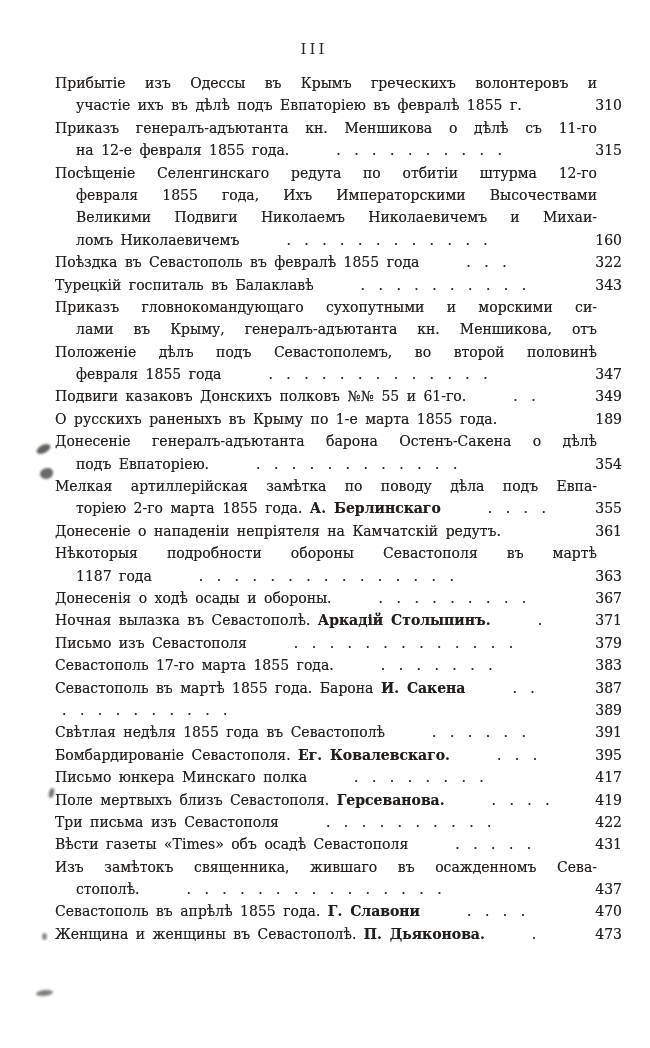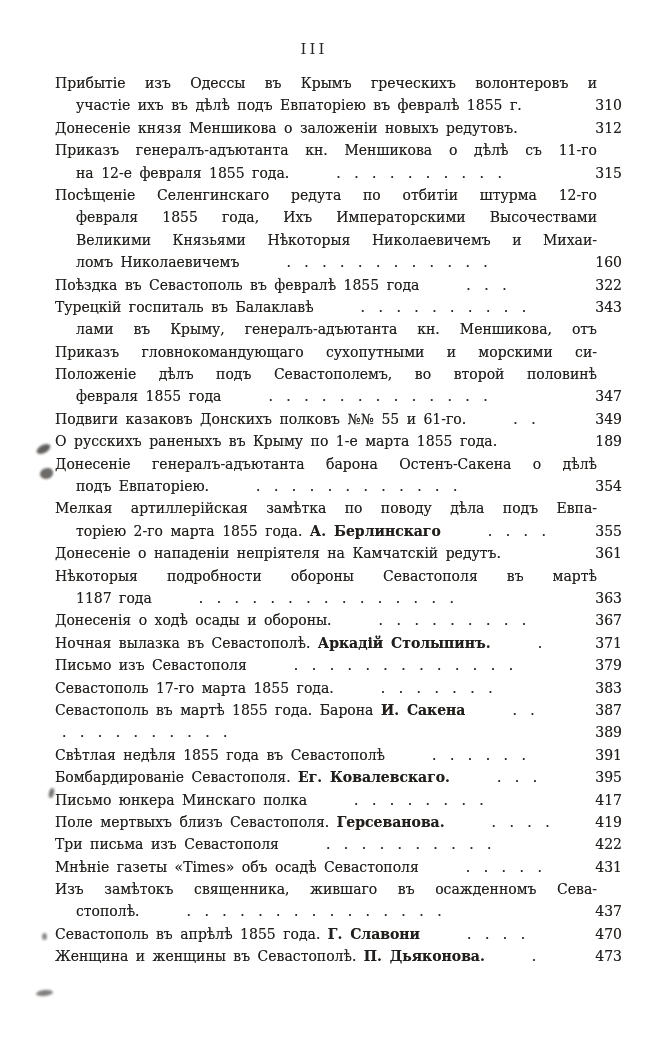--- a/index.html
+++ b/index.html
@@ -37,50 +37,46 @@
 <body>
 
 <div class="page-header">III</div>
 
 <div class="toc">
     <div class="line head"><span class="txt"><span>Прибытіе изъ Одессы въ Крымъ греческихъ волонтеровъ и</span></span></div>
     <div class="line dotted indent">
       <span class="txt"><span>участіе ихъ въ дѣлѣ подъ Евпаторіею въ февралѣ 1855 г.</span></span>
       <span class="pg">310</span>
     </div>
-    <div class="line dotted">
-      <span class="txt"><span>Донесеніе князя Меншикова о заложеніи новыхъ редутовъ.</span></span>
-      <span class="pg">312</span>
-    </div>
     <div class="line head"><span class="txt"><span>Приказъ генералъ-адъютанта кн. Меншикова о дѣлѣ съ 11-го</span></span></div>
     <div class="line dotted indent">
       <span class="txt"><span>на 12-е февраля 1855 года.</span></span>
       <span class="dots">. . . . . . . . . .</span>
       <span class="pg">315</span>
     </div>
     <div class="line head"><span class="txt"><span>Посѣщеніе Селенгинскаго редута по отбитіи штурма 12-го</span></span></div>
     <div class="line head indent"><span class="txt"><span>февраля 1855 года, Ихъ Императорскими Высочествами</span></span></div>
-    <div class="line head indent"><span class="txt"><span>Великими Князьями Нѣкоторыя Николаевичемъ и Михаи-</span></span></div>
+    <div class="line head indent"><span class="txt"><span>Великими Подвиги Николаемъ Николаевичемъ и Михаи-</span></span></div>
     <div class="line dotted indent">
       <span class="txt"><span>ломъ Николаевичемъ</span></span>
       <span class="dots">. . . . . . . . . . . .</span>
       <span class="pg">160</span>
     </div>
     <div class="line dotted">
       <span class="txt"><span>Поѣздка въ Севастополь въ февралѣ 1855 года</span></span>
       <span class="dots">. . .</span>
       <span class="pg">322</span>
     </div>
     <div class="line dotted">
       <span class="txt"><span>Турецкій госпиталь въ Балаклавѣ</span></span>
       <span class="dots">. . . . . . . . . .</span>
       <span class="pg">343</span>
     </div>
+    <div class="line head"><span class="txt"><span>Приказъ гловнокомандующаго сухопутными и морскими си-</span></span></div>
     <div class="line head indent"><span class="txt"><span>лами въ Крыму, генералъ-адъютанта кн. Меншикова, отъ</span></span></div>
-    <div class="line head"><span class="txt"><span>Приказъ гловнокомандующаго сухопутными и морскими си-</span></span></div>
     <div class="line head"><span class="txt"><span>Положеніе дѣлъ подъ Севастополемъ, во второй половинѣ</span></span></div>
     <div class="line dotted indent">
       <span class="txt"><span>февраля 1855 года</span></span>
       <span class="dots">. . . . . . . . . . . . .</span>
       <span class="pg">347</span>
     </div>
     <div class="line dotted">
       <span class="txt"><span>Подвиги казаковъ Донскихъ полковъ №№ 55 и 61-го.</span></span>
       <span class="dots">. . .</span>
       <span class="pg">349</span>
@@ -160,21 +156,21 @@
       <span class="txt"><span>Поле мертвыхъ близъ Севастополя. </span><span class="b">Герсеванова.</span></span>
       <span class="dots">. . . .</span>
       <span class="pg">419</span>
     </div>
     <div class="line dotted">
       <span class="txt"><span>Три письма изъ Севастополя</span></span>
       <span class="dots">. . . . . . . . . .</span>
       <span class="pg">422</span>
     </div>
     <div class="line dotted">
-      <span class="txt"><span>Мнѣніе газеты «Times» объ осадѣ Севастополя</span></span>
+      <span class="txt"><span>Вѣсти газеты «Times» объ осадѣ Севастополя</span></span>
       <span class="dots">. . . . .</span>
       <span class="pg">431</span>
     </div>
     <div class="line head"><span class="txt"><span>Изъ замѣтокъ священника, жившаго въ осажденномъ Сева-</span></span></div>
     <div class="line dotted indent">
       <span class="txt"><span>стополѣ.</span></span>
       <span class="dots">. . . . . . . . . . . . . . .</span>
       <span class="pg">437</span>
     </div>
     <div class="line dotted">

